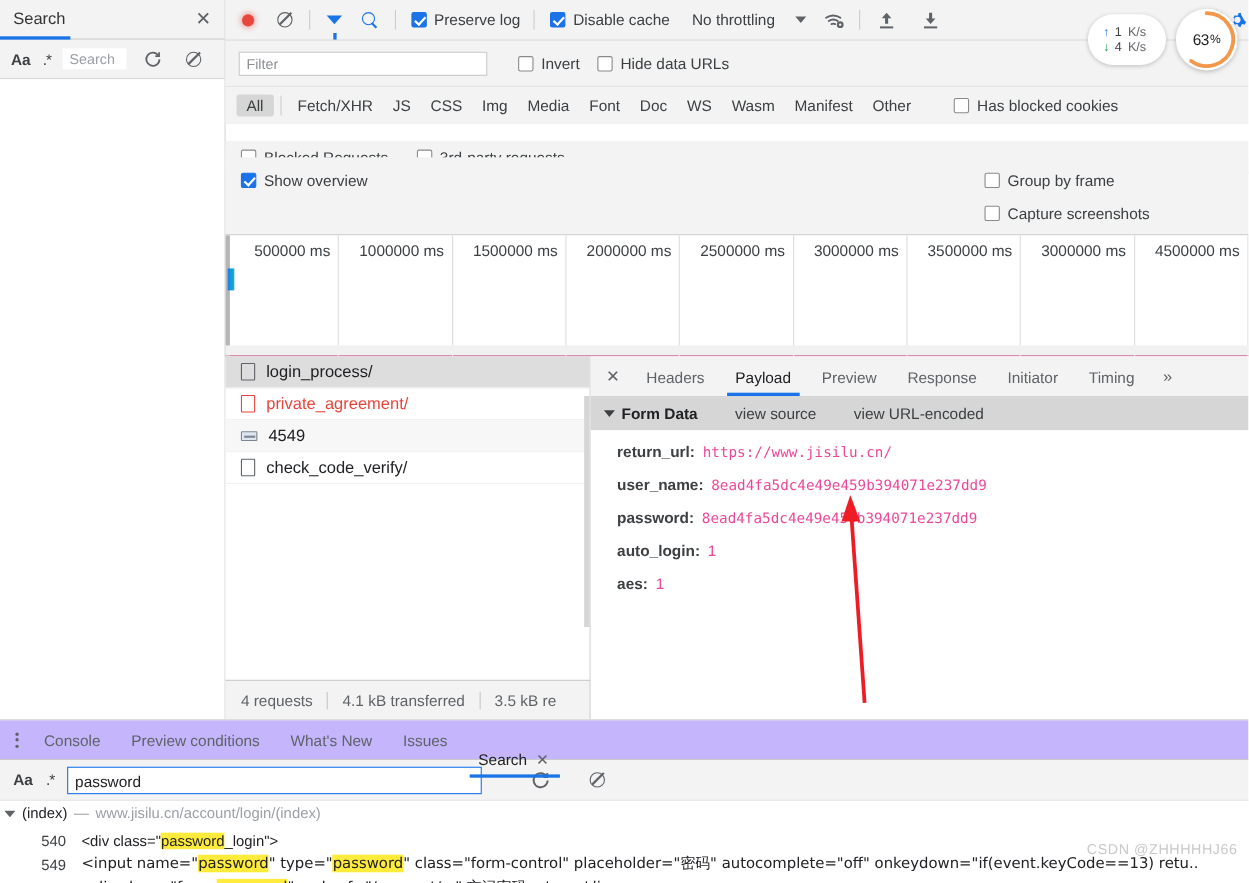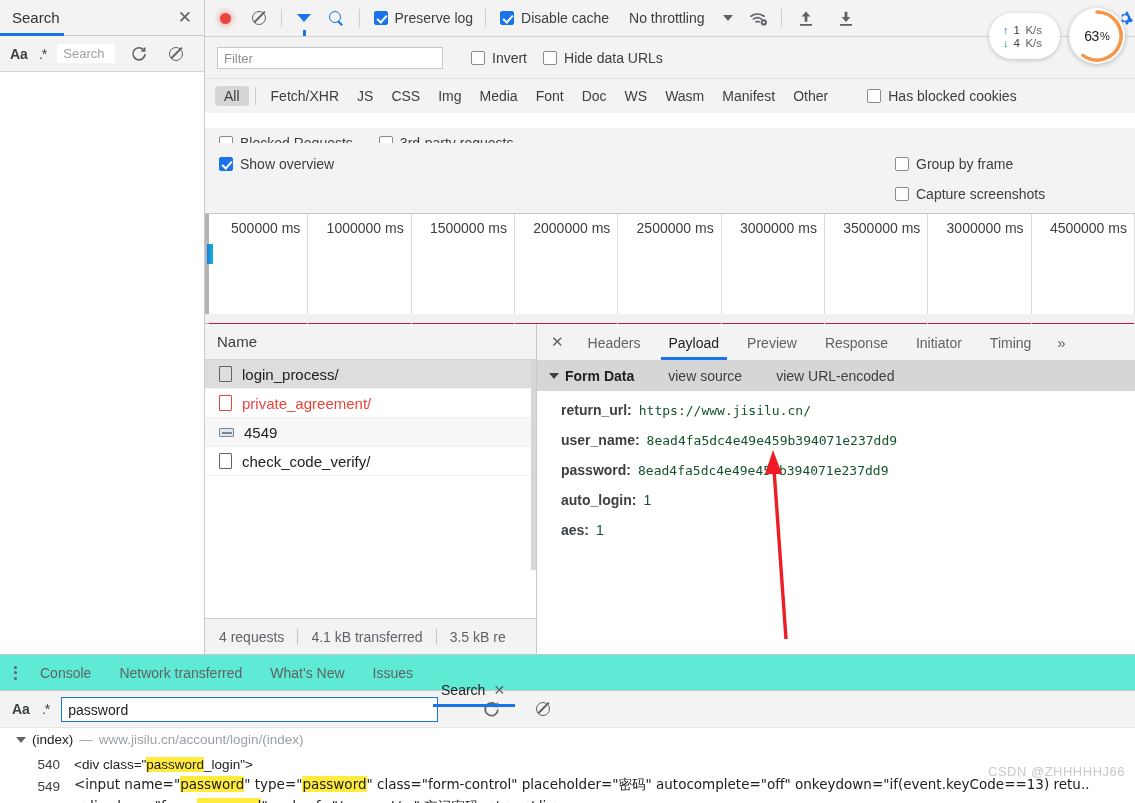--- a/index.html
+++ b/index.html
@@ -242,34 +242,34 @@
     width: 0; height: 0; border-left: 5px solid transparent; border-right: 5px solid transparent;
     border-top: 6px solid #3c4043; margin-right: 6px;
   }
   .fh-title { font-size: 14px; font-weight: bold; color: #202124; }
   .fh-link { font-size: 14px; color: #3c4043; margin-left: 34px; }
 
   #dt-fields { padding: 11px 0 0 24px; }
   .fld { display: flex; align-items: baseline; height: 30px; }
   .fld .k { font-size: 14px; font-weight: bold; color: #3c4043; white-space: nowrap; }
   .fld .v {
-    font-family: "DejaVu Sans Mono", monospace; font-size: 13px; color: #14532d; margin-left: 7px;
+    font-family: "DejaVu Sans Mono", monospace; font-size: 13px; color: #ec4899; margin-left: 7px;
   }
   .fld .v.plain { font-family: "Liberation Sans", sans-serif; font-size: 14px; }
 
   
   #arrow { position: absolute; left: 537px; top: 324px; width: 598px; height: 330px; pointer-events: none; }
 
   
   #drawer {
     position: absolute; left: 0; top: 654px; width: 1135px; height: 149px;
     background: #fff; border-top: 1px solid #c8c8c8;
   }
   #dw-tabs {
-    height: 36px; background: #5eead4; border-bottom: 1px solid #cacaca;
+    height: 36px; background: #c4b5fd; border-bottom: 1px solid #cacaca;
     display: flex; align-items: center; padding-left: 4px;
   }
   .kebab { width: 22px; display: flex; flex-direction: column; align-items: center; gap: 2.5px; padding: 0 6px; }
   .kebab i { width: 3px; height: 3px; background: #5f6368; border-radius: 50%; display: block; }
   .dw-tab {
     font-size: 14px; color: #5f6368; padding: 9px 14px 8px; position: relative; white-space: nowrap;
   }
   .dw-tab.active { color: #202124; margin-top: 33px; }
   .dw-tab.active::after {
     content: ""; position: absolute; left: 6px; right: 4px; bottom: -1px; height: 3px; background: #1a73e8;
@@ -279,21 +279,21 @@
   #dw-findbar {
     height: 37px; background: #f3f3f3; display: flex; align-items: center; gap: 12px; padding-left: 8px;
     border-bottom: 1px solid #e6e6e6;
   }
   #dw-search-input {
     width: 377px; height: 25px; border: 1px solid #1a73e8; background: #fff;
     font-size: 14px; color: #202124; padding: 0 6px; line-height: 24px;
   }
   #dw-results { padding-top: 1px; font-size: 13.5px; color: #202124; overflow: hidden; height: 75px; }
   .res-file {
-    display: flex; align-items: center; gap: 6px; height: 21px; padding-left: 16px; white-space: nowrap;
+    display: flex; align-items: center; gap: 6px; height: 21px; padding-left: 4px; white-space: nowrap;
   }
   .res-file .tri {
     width: 0; height: 0; border-left: 5px solid transparent; border-right: 5px solid transparent;
     border-top: 6px solid #5f6368;
   }
   .res-file .fname { font-size: 13.5px; color: #202124; }
   .res-file .furl { font-size: 13.5px; color: #9aa0a6; }
   .res-line { display: flex; height: 22px; align-items: flex-end; white-space: nowrap; padding-left: 20px; }
   .res-line .lno { width: 40px; text-align: right; color: #3c4043; font-size: 13.5px; flex: none; }
   .res-line .code { margin-left: 14px; font-size: 13.5px; color: #202124; }
@@ -505,21 +505,20 @@
           <span class="ms">4500000 ms</span>
         </div>
     </div>
     <div id="ov-handle-left"></div>
     <div id="ov-bar"></div>
 
     <div id="ov-scroll"></div>
   </div>
 
   <div id="req-panel">
-    <div id="req-head">Name</div>
     <div class="req-row sel">
       <div class="doc-ico"></div>
       <span class="nm">login_process/</span>
     </div>
     <div class="req-row">
       <div class="doc-ico err"></div>
       <span class="nm err">private_agreement/</span>
     </div>
     <div class="req-row alt">
       <div class="img-ico"></div>
@@ -589,21 +588,21 @@
   </svg>
 
   <div id="drawer">
     <div id="dw-tabs">
       <div class="kebab">
           <i></i>
           <i></i>
           <i></i>
         </div>
       <div class="dw-tab">Console</div>
-      <div class="dw-tab">Network transferred</div>
+      <div class="dw-tab">Preview conditions</div>
       <div class="dw-tab">What's New</div>
       <div class="dw-tab">Issues</div>
       <div class="dw-tab active">
         <span>Search</span><span class="xs">✕</span>
       </div>
     </div>
 
     <div id="dw-findbar">
       <div class="aa-btn" style="margin-left:4px">Aa</div>
       <div class="regex-btn">.*</div>

